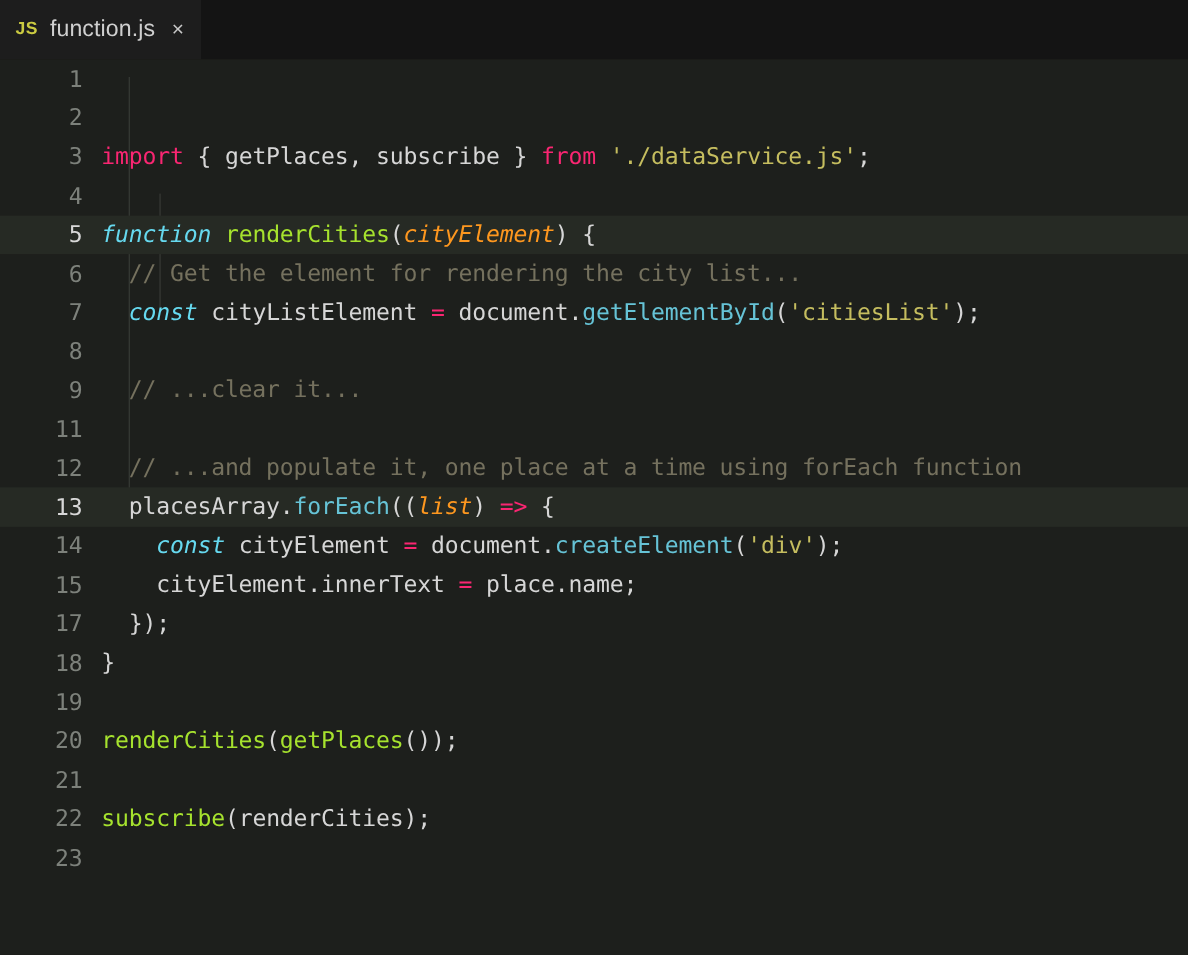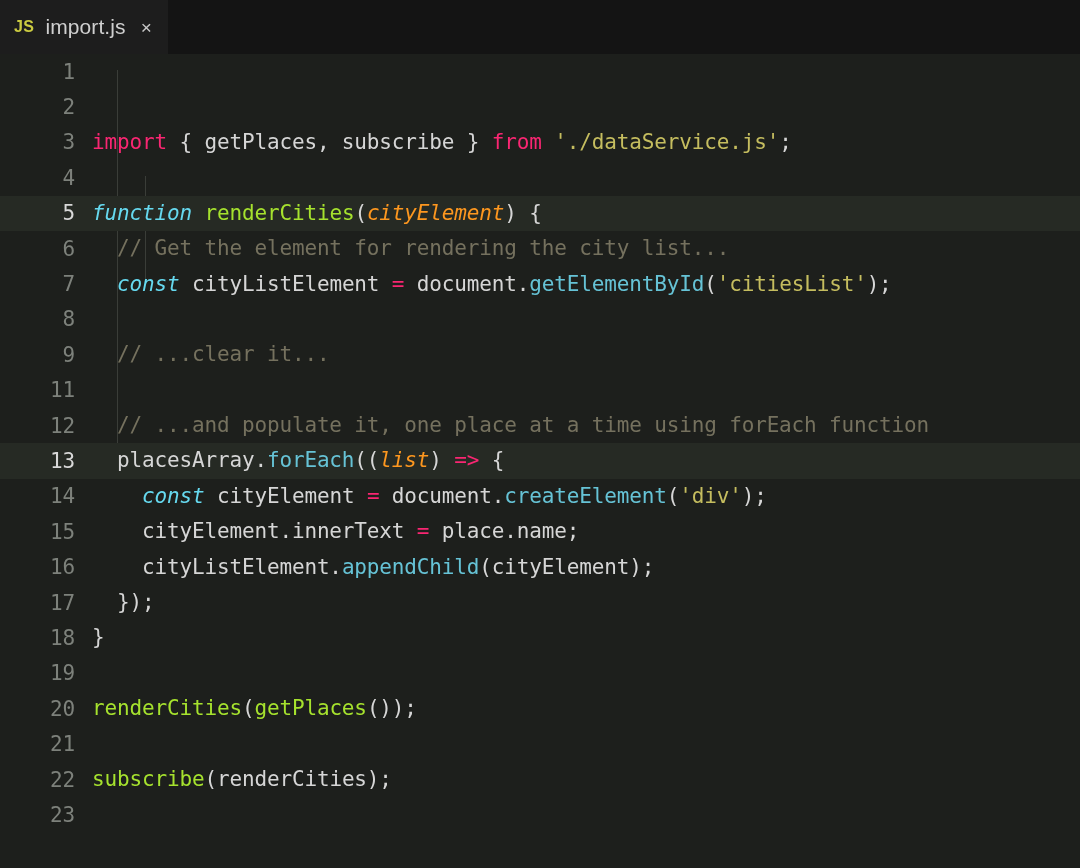--- a/index.html
+++ b/index.html
@@ -71,21 +71,21 @@
   .t-plain {color:#d6d6d6;}
 </style>
 </head>
 <body>
 
 <div class="window">
 
   <div class="tabbar">
     <div class="tab">
       <span class="tab-js">JS</span>
-      <span class="tab-name">import.js</span>
+      <span class="tab-name">function.js</span>
       <span class="tab-close">×</span>
     </div>
     <div class="tabbar-rest"></div>
   </div>
 
   <div class="editor">
 
     <div class="guide" style="left:117px;top:16.4px;height:389px;"></div>
     <div class="guide" style="left:145px;top:122.4px;height:106px;"></div>
 
@@ -155,24 +155,20 @@
       <div class="row">
         <span class="gutter">14</span>
         <span class="code"><span class="t-plain">    </span><span class="t-decl">const</span><span class="t-plain"> cityElement </span><span class="t-kw">=</span><span class="t-plain"> document.</span><span class="t-method">createElement</span><span class="t-plain">(</span><span class="t-str">'div'</span><span class="t-plain">);</span></span>
       </div>
 
       <div class="row">
         <span class="gutter">15</span>
         <span class="code"><span class="t-plain">    cityElement.innerText </span><span class="t-kw">=</span><span class="t-plain"> place.name;</span></span>
       </div>
 
-      <div class="row">
-        <span class="gutter">16</span>
-        <span class="code"><span class="t-plain">    cityListElement.</span><span class="t-method">appendChild</span><span class="t-plain">(cityElement);</span></span>
-      </div>
 
       <div class="row">
         <span class="gutter">17</span>
         <span class="code"><span class="t-plain">  });</span></span>
       </div>
 
       <div class="row">
         <span class="gutter">18</span>
         <span class="code"><span class="t-plain">}</span></span>
       </div>

